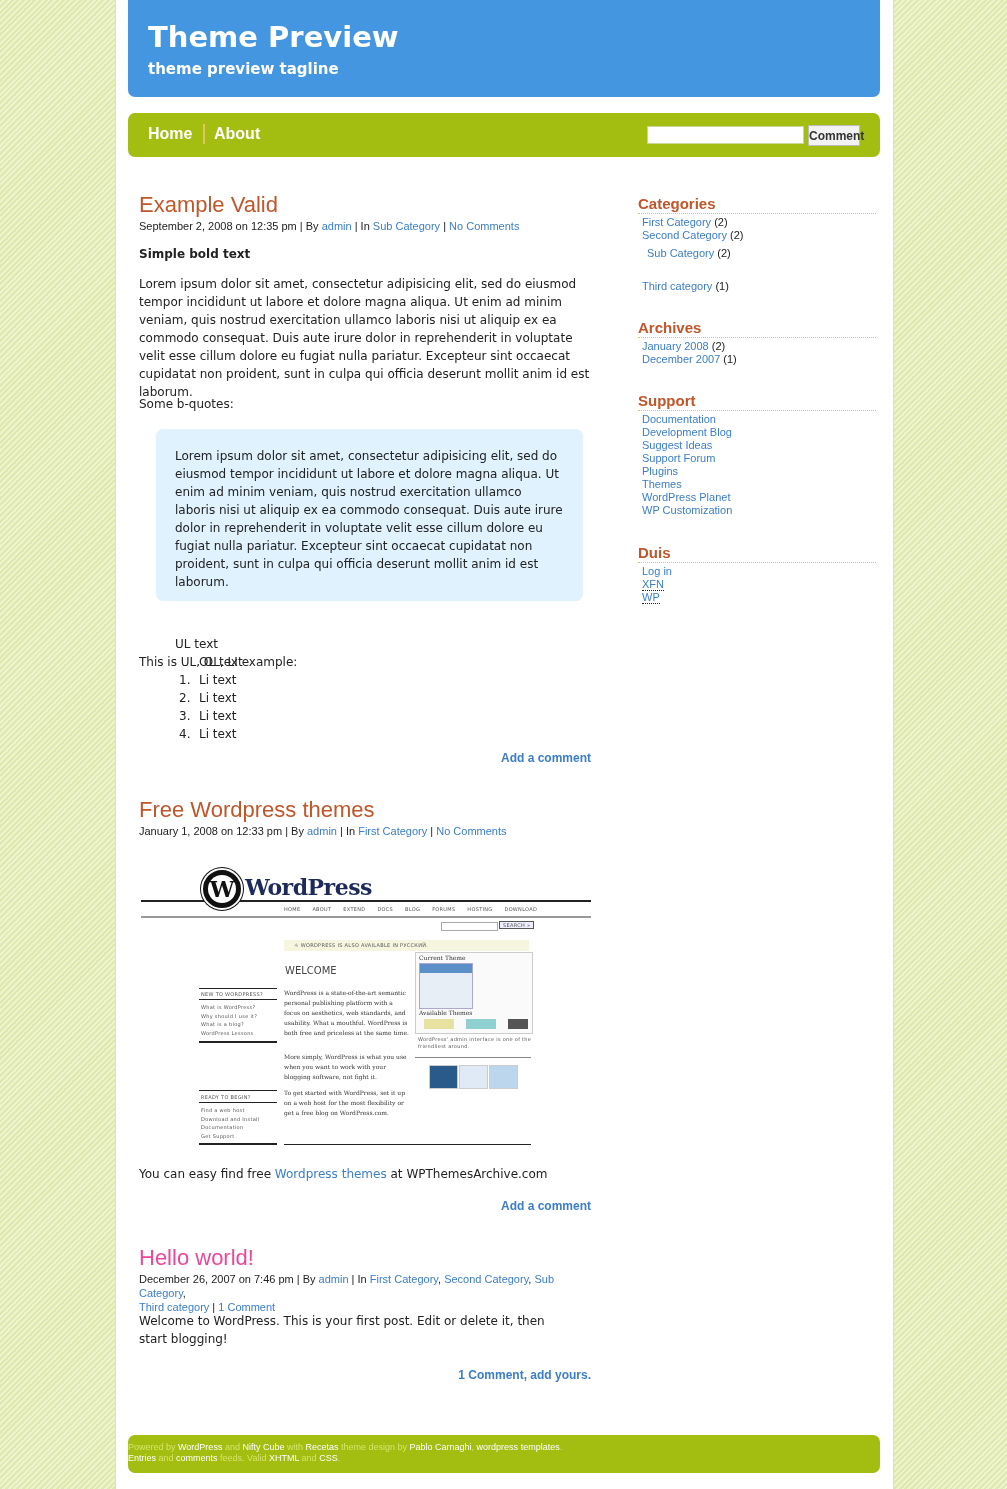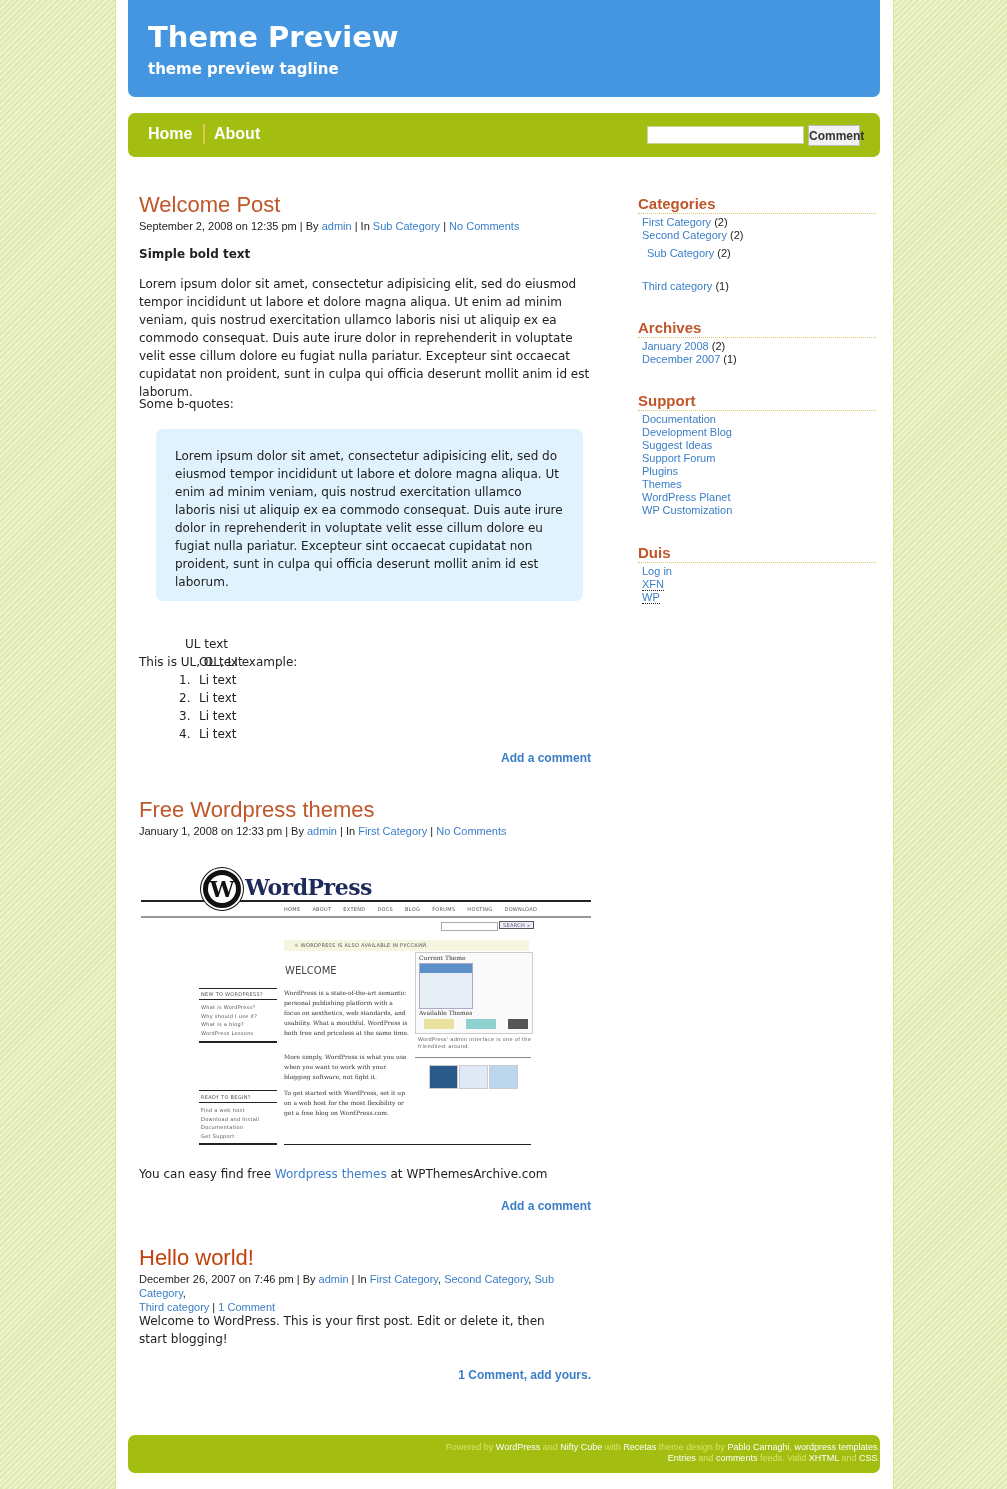--- a/index.html
+++ b/index.html
@@ -60,21 +60,21 @@
   #sidebar { position:absolute; left:522px; top:195px; width:238px; }
   .widget-title {
     color:#c0562a; font: bold 15px "Liberation Sans", sans-serif;
     border-bottom:1px dotted #d8c76b; padding-bottom:1px; margin:0;
   }
   .widget ul { list-style:none; margin:2px 0 0 4px; padding:0; }
   .widget li { font: 11px "Liberation Sans", sans-serif; line-height:13px; color:#222; }
   .abbr { border-bottom:1px dotted #222; }
   #footer {
     position:absolute; left:12px; top:1435px; width:752px; height:38px;
-    background:#a3bd10; border-radius:7px; text-align:right;
+    background:#a3bd10; border-radius:7px; text-align:left;
     font: 9px "Liberation Sans", sans-serif; line-height:11px; color:#d6e56a;
     padding-top:7px; box-sizing:border-box;
   }
   #footer a { color:#fff; }
   
   #wp-shot { position:absolute; left:0; top:860px; width:455px; height:290px; background:#fff; overflow:hidden; }
   .wp-line { position:absolute; height:2px; background:#222; }
   .wp-small { position:absolute; font: 5px "DejaVu Sans", sans-serif; color:#555; letter-spacing:0.3px; }
   .wp-serif { position:absolute; font: 6px "DejaVu Serif", serif; color:#333; line-height:10px; }
 </style>
@@ -92,32 +92,32 @@
     <a class="navlink" style="left:20px">Home</a>
     <span class="sep"></span>
     <a class="navlink" style="left:86px">About</a>
     <input id="search-input" type="text" value="" style="">
     <button id="search-btn">Comment</button>
   </div>
 
   <div id="content">
 
     <div style="position:absolute;left:0;top:6px;width:460px;">
-      <h2 class="post-title"><a style="color:#c0562a">Welcome Post</a></h2>
+      <h2 class="post-title"><a style="color:#c0562a">Example Valid</a></h2>
       <div class="meta">
         <span>September 2, 2008 on 12:35 pm</span><span> | By </span><a>admin</a><span> | In </span><a>Sub Category</a><span> | </span><a>No Comments</a>
       </div>
       <div class="bold-line" style="position:absolute;top:56px;">Simple bold text</div>
       <div class="body-text" style="position:absolute;top:84px;width:462px;">Lorem ipsum dolor sit amet, consectetur adipisicing elit, sed do eiusmod tempor incididunt ut labore et dolore magna aliqua. Ut enim ad minim veniam, quis nostrud exercitation ullamco laboris nisi ut aliquip ex ea commodo consequat. Duis aute irure dolor in reprehenderit in voluptate velit esse cillum dolore eu fugiat nulla pariatur. Excepteur sint occaecat cupidatat non proident, sunt in culpa qui officia deserunt mollit anim id est laborum.</div>
       <div class="body-text" style="position:absolute;top:204px;">Some b-quotes:</div>
       <blockquote style="top:238px;">
         <div class="body-text">Lorem ipsum dolor sit amet, consectetur adipisicing elit, sed do eiusmod tempor incididunt ut labore et dolore magna aliqua. Ut enim ad minim veniam, quis nostrud exercitation ullamco laboris nisi ut aliquip ex ea commodo consequat. Duis aute irure dolor in reprehenderit in voluptate velit esse cillum dolore eu fugiat nulla pariatur. Excepteur sint occaecat cupidatat non proident, sunt in culpa qui officia deserunt mollit anim id est laborum.</div>
       </blockquote>
       <div class="body-text" style="position:absolute;top:414px;margin-top:48px;">This is UL, OL, LI example:</div>
-      <div class="body-text" style="position:absolute;top:444px;left:46px;">UL text</div>
+      <div class="body-text" style="position:absolute;top:444px;left:36px;">UL text</div>
       <div class="body-text" style="position:absolute;top:462px;left:60px;">OL text</div>
       <div style="position:absolute;top:480px;left:40px;">
         <div class="body-text"><span style="display:inline-block;width:20px;">1.</span><span>Li text</span></div>
         <div class="body-text"><span style="display:inline-block;width:20px;">2.</span><span>Li text</span></div>
         <div class="body-text"><span style="display:inline-block;width:20px;">3.</span><span>Li text</span></div>
         <div class="body-text"><span style="display:inline-block;width:20px;">4.</span><span>Li text</span></div>
       </div>
       <a class="addcomment" style="top:560px;">Add a comment</a>
     </div>
 
@@ -189,21 +189,21 @@
       <div style="position:absolute;left:350px;top:205px;width:27px;height:22px;background:#bcd6ee;border:1px solid #ccc;"></div>
       <div class="wp-line" style="left:145px;top:284px;width:247px;height:1px;"></div>
     </div>
 
     <div class="body-text" style="position:absolute;top:980px;width:460px;">
       <span>You can easy find free </span><a>Wordpress themes</a><span> at WPThemesArchive.com</span>
     </div>
     <a class="addcomment" style="top:1014px;">Add a comment</a>
 
     <div style="position:absolute;left:0;top:1059px;width:460px;">
-      <h2 class="post-title"><a style="color:#c2410c">Hello world!</a></h2>
+      <h2 class="post-title"><a style="color:#ec4899">Hello world!</a></h2>
       <div class="meta">
         <span>December 26, 2007 on 7:46 pm</span><span> | By </span><a>admin</a><span> | In </span><a>First Category</a>, <a>Second Category</a>, <a>Sub Category</a>,<br><a>Third category</a><span> | </span><a>1 Comment</a>
       </div>
       <div class="body-text" style="position:absolute;top:68px;width:420px;">Welcome to WordPress. This is your first post. Edit or delete it, then start blogging!</div>
       <a class="addcomment" style="top:124px;">1 Comment, add yours.</a>
     </div>
   </div>
 
   <div id="sidebar">
     <div class="widget" style="position:absolute;top:0;width:238px;">

